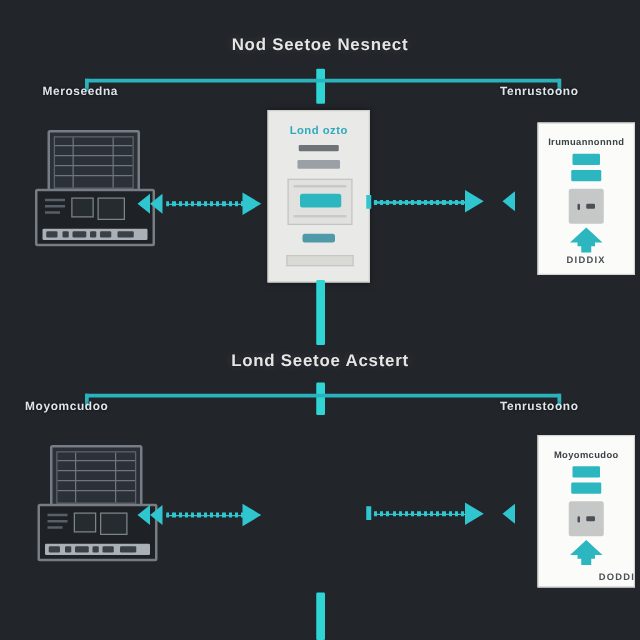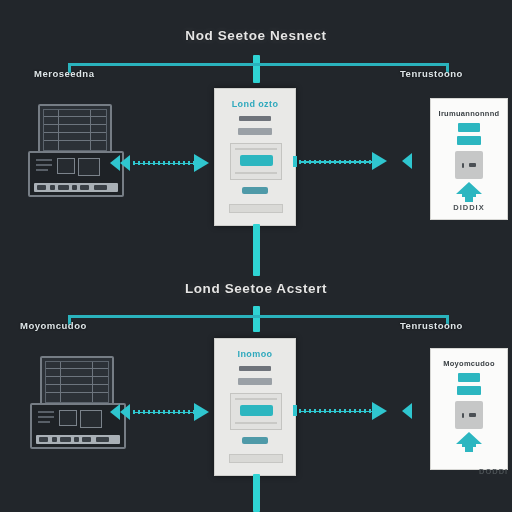--- a/index.html
+++ b/index.html
@@ -243,34 +243,20 @@
     </div>
 
     <div>
       <div class="arrow-l" style="left:110px;top:148px;"></div>
       <div class="arrow-l" style="left:120px;top:148px;"></div>
       <div class="dash" style="left:133px;top:154px;width:64px;"></div>
       <div class="dash-core" style="left:133px;top:155.5px;width:64px;"></div>
       <div class="arrow-r" style="left:194px;top:147px;"></div>
     </div>
 
-    <div class="panel" style="left:214px;top:82px;width:80px;height:136px;">
-      <div class="panel-title" style="top:10px;">Inomoo</div>
-      <div class="bar bar-dark" style="left:24px;top:27px;width:32px;height:5px;"></div>
-      <div class="bar bar-mid" style="left:23px;top:39px;width:34px;height:7px;"></div>
-
-      <div class="card" style="left:15px;top:54px;width:50px;height:35px;">
-        <div class="card-line" style="left:4px;top:4px;width:42px;"></div>
-        <div class="cta" style="left:9px;top:11px;width:33px;height:11px;"></div>
-        <div class="card-line" style="left:4px;top:28px;width:42px;"></div>
-      </div>
-
-      <div class="cta-sm" style="left:27px;top:98px;width:26px;height:7px;"></div>
-      <div class="footer-bar" style="left:14px;top:115px;width:52px;height:7px;"></div>
-    </div>
 
     <div>
       <div class="nub" style="left:293px;top:149px;width:4px;height:11px;"></div>
       <div class="dash" style="left:299px;top:153px;width:76px;"></div>
       <div class="dash-core" style="left:299px;top:154.5px;width:76px;"></div>
       <div class="arrow-r" style="left:372px;top:146px;"></div>
       <div class="arrow-l" style="left:402px;top:147px;"></div>
     </div>
 
     <div class="rcard" style="left:394px;top:92px;width:76px;height:120px;">
@@ -278,19 +264,19 @@
       <div class="rbar" style="left:27px;top:24px;width:22px;height:9px;"></div>
       <div class="rbar" style="left:26px;top:37px;width:24px;height:9px;"></div>
       <div class="rbox" style="left:24px;top:52px;width:28px;height:28px;">
         <div class="rbox-mark" style="left:7px;top:12px;width:2px;height:5px;"></div>
         <div class="rbox-mark" style="left:14px;top:12px;width:7px;height:4px;"></div>
       </div>
       <svg class="chev" style="left:24px;top:82px;" width="28" height="22" viewBox="0 0 28 22">
         <path d="M14 1 L27 13 L21 13 L21 16 L7 16 L7 13 L1 13 Z" fill="#2cb6c0"></path>
         <rect x="10" y="15" width="8" height="6" fill="#2cb6c0"></rect>
       </svg>
-      <div class="rcard-foot" style="top:118px;padding-left:48px;">DODDI</div>
+      <div class="rcard-foot" style="top:108px;padding-left:48px;">DODDI</div>
     </div>
 
     <div class="bracket-stem" style="left:253px;top:218px;height:38px;"></div>
   </div>
 
 </div>
 
 </body></html>

